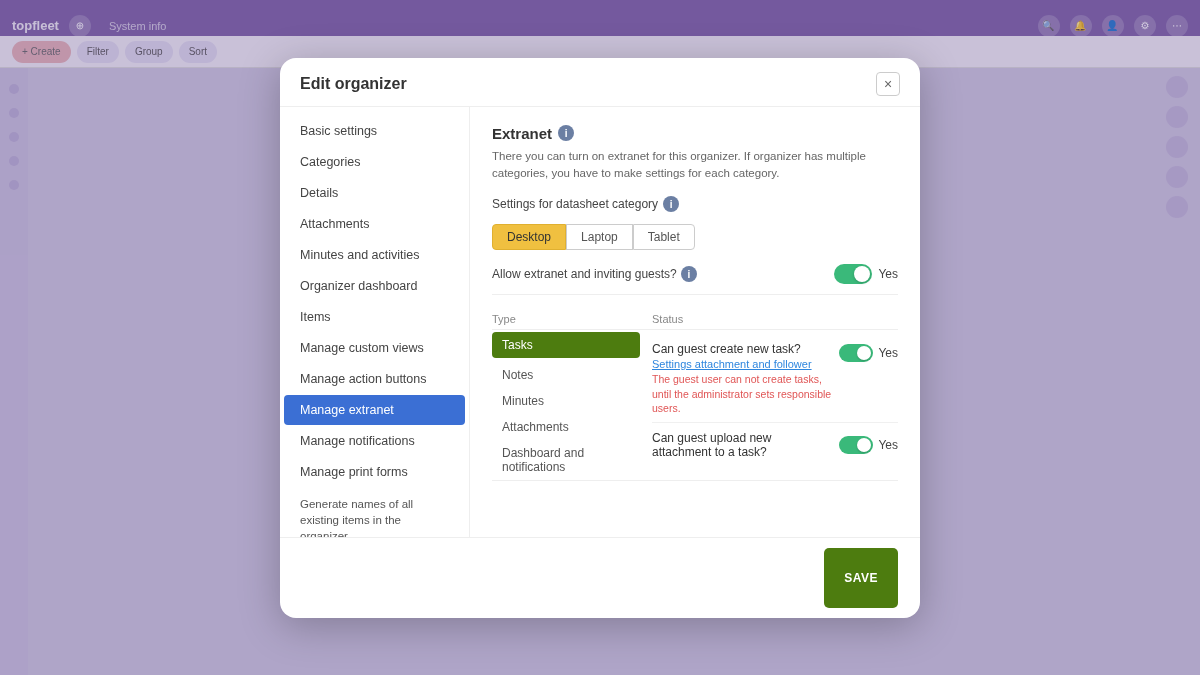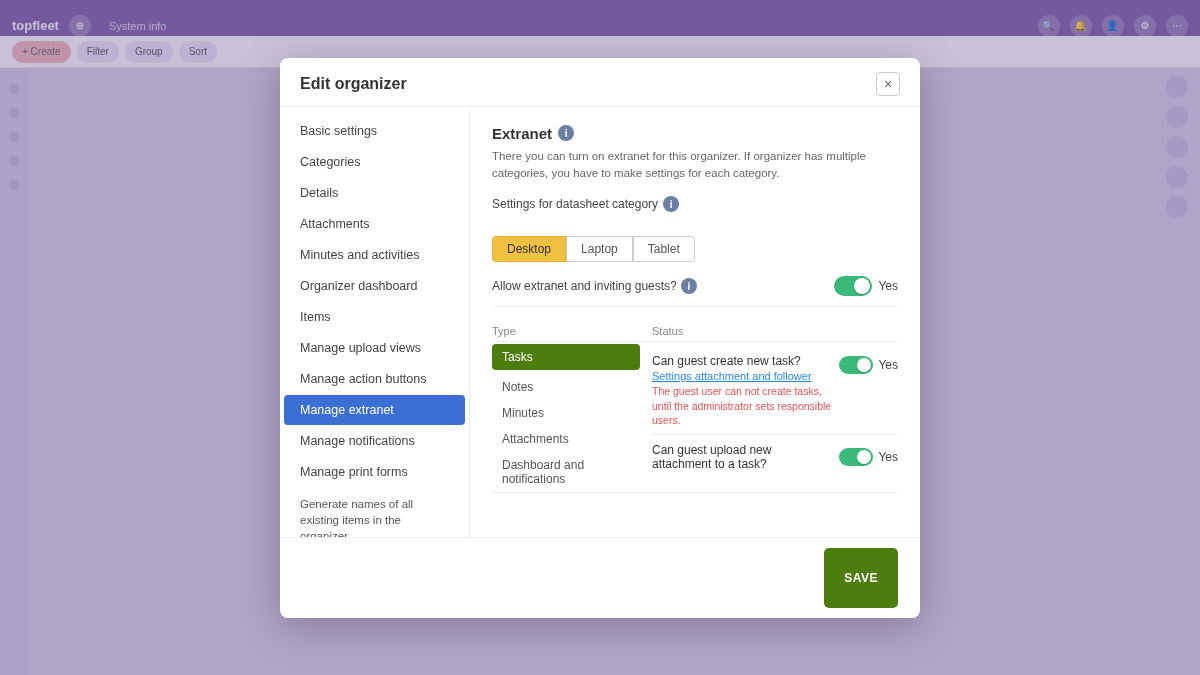--- a/index.html
+++ b/index.html
@@ -90,21 +90,21 @@
       background: rgba(100,80,140,0.3);
       z-index: 10;
       display: flex;
       align-items: center;
       justify-content: center;
     }
 
     
     .modal {
       background: #fff;
-      border-radius: 8px;
+      border-radius: 16px;
       width: 640px;
       max-height: 560px;
       box-shadow: 0 8px 40px rgba(0,0,0,0.25);
       display: flex;
       flex-direction: column;
       position: relative;
       overflow: hidden;
     }
 
     .modal-header {
@@ -194,21 +194,21 @@
       font-size: 11.5px;
       color: #666;
       margin-bottom: 14px;
       line-height: 1.5;
     }
 
     .settings-label {
       font-size: 12px;
       color: #444;
       font-weight: 500;
-      margin-bottom: 24px;
+      margin-bottom: 12px;
       display: flex;
       align-items: center;
       gap: 5px;
     }
 
     
     .device-tabs {
       display: flex;
       gap: 0;
       margin-bottom: 14px;
@@ -413,21 +413,21 @@
     <div class="modal-body">
 
       <div class="modal-sidebar">
         <div class="sidebar-nav-item">Basic settings</div>
         <div class="sidebar-nav-item">Categories</div>
         <div class="sidebar-nav-item">Details</div>
         <div class="sidebar-nav-item">Attachments</div>
         <div class="sidebar-nav-item">Minutes and activities</div>
         <div class="sidebar-nav-item">Organizer dashboard</div>
         <div class="sidebar-nav-item">Items</div>
-        <div class="sidebar-nav-item">Manage upload views</div>
+        <div class="sidebar-nav-item">Manage custom views</div>
         <div class="sidebar-nav-item">Manage action buttons</div>
         <div class="sidebar-nav-item active">Manage extranet</div>
         <div class="sidebar-nav-item">Manage notifications</div>
         <div class="sidebar-nav-item">Manage print forms</div>
         <div class="sidebar-nav-item generate-text">Generate names of all existing items in the organizer.</div>
       </div>
 
       <div class="modal-content">
 
         <div class="section-title">

